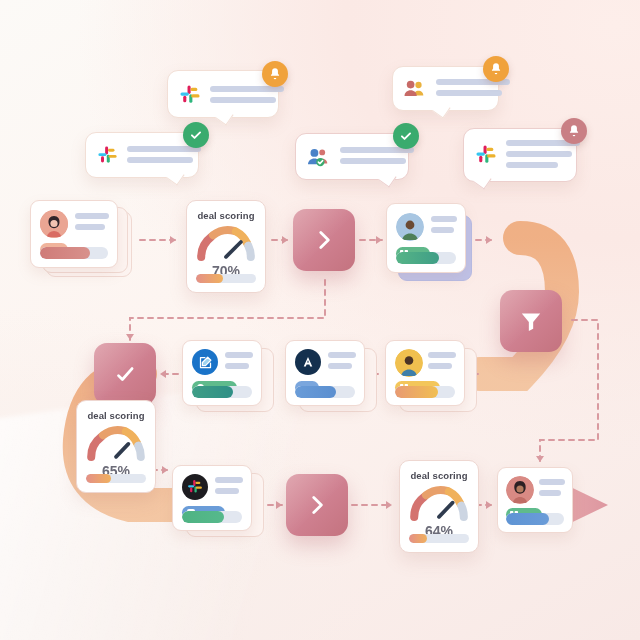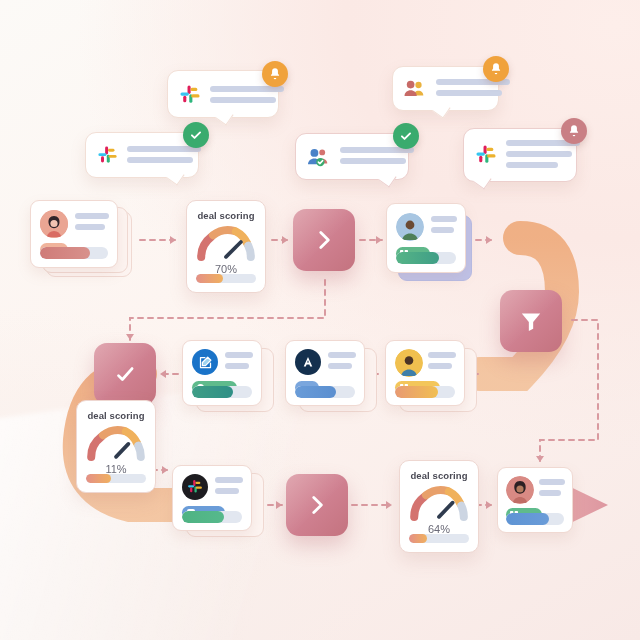--- a/index.html
+++ b/index.html
@@ -45,21 +45,21 @@
         display:flex;align-items:center;justify-content:center;}
   .node::after{content:"";position:absolute;inset:0;border-radius:13px;
         background:linear-gradient(135deg,rgba(255,255,255,.22),rgba(255,255,255,0) 55%);}
   .node svg{position:relative;width:26px;height:26px;inset:auto;}
 
   
   .gcard{position:absolute;background:#fff;border:1px solid #eed7d1;border-radius:10px;
          box-shadow:0 8px 18px rgba(180,120,110,.16);
          display:flex;flex-direction:column;align-items:center;padding-top:9px;}
   .gtitle{font-size:9.5px;color:#4a4a55;font-weight:600;letter-spacing:.1px;}
-  .gval{font-size:11px;color:#6b6b78;font-weight:400;}
+  .gval{font-size:14px;color:#6b6b78;font-weight:700;}
   .gbar{position:absolute;left:9px;right:9px;bottom:9px;height:9px;border-radius:5px;
         background:#e2e7f0;overflow:hidden;}
   .gbar > i{display:block;height:100%;border-radius:5px;
         background:linear-gradient(90deg,#e49086,#f0b05f);}
 
   
   .bub{position:absolute;background:#fff;border:1px solid #f2dfd6;border-radius:11px;
        box-shadow:0 7px 16px rgba(180,130,115,.14);}
   .bub.rose{border-color:#eccfcd;}
   .badge{position:absolute;width:26px;height:26px;border-radius:50%;
@@ -416,21 +416,21 @@
 
     <div class="gcard" style="left:76px;top:400px;width:78px;height:82px;">
       <div class="gtitle">deal scoring</div>
       <svg viewBox="0 0 100 62" style="width:62px;height:40px;position:static;margin-top:1px;">
         <path d="M10 55 A40 40 0 0 1 26 23" stroke="#d4736f" stroke-width="13" fill="none" stroke-linecap="round"></path>
         <path d="M29 20 A40 40 0 0 1 63 13" stroke="#e8a06a" stroke-width="13" fill="none" stroke-linecap="round"></path>
         <path d="M66 14 A40 40 0 0 1 84 33" stroke="#f0b15c" stroke-width="13" fill="none" stroke-linecap="round"></path>
         <path d="M86 37 A40 40 0 0 1 90 55" stroke="#ccd5e2" stroke-width="13" fill="none" stroke-linecap="round"></path>
         <path d="M50 55 L70 34" stroke="#2f3b4e" stroke-width="6" stroke-linecap="round"></path>
       </svg>
-      <div class="gval" style="margin-top:1px;">11%</div>
+      <div class="gval" style="margin-top:1px;">65%</div>
       <div class="gbar">
           <i style="width:42%;"></i>
         </div>
     </div>
 
     <div class="card-stack-back" style="left:186px;top:473px;width:76px;height:62px;"></div>
     <div class="card" style="left:172px;top:465px;width:78px;height:64px;">
       <div class="app-ic" style="left:9px;top:8px;background:#1d1c20;">
         <svg viewBox="0 0 24 24" style="width:16px;height:16px;position:static;">
           <rect x="9.3" y="1.6" width="3.4" height="9.2" rx="1.7" fill="#e01e5a"></rect>

